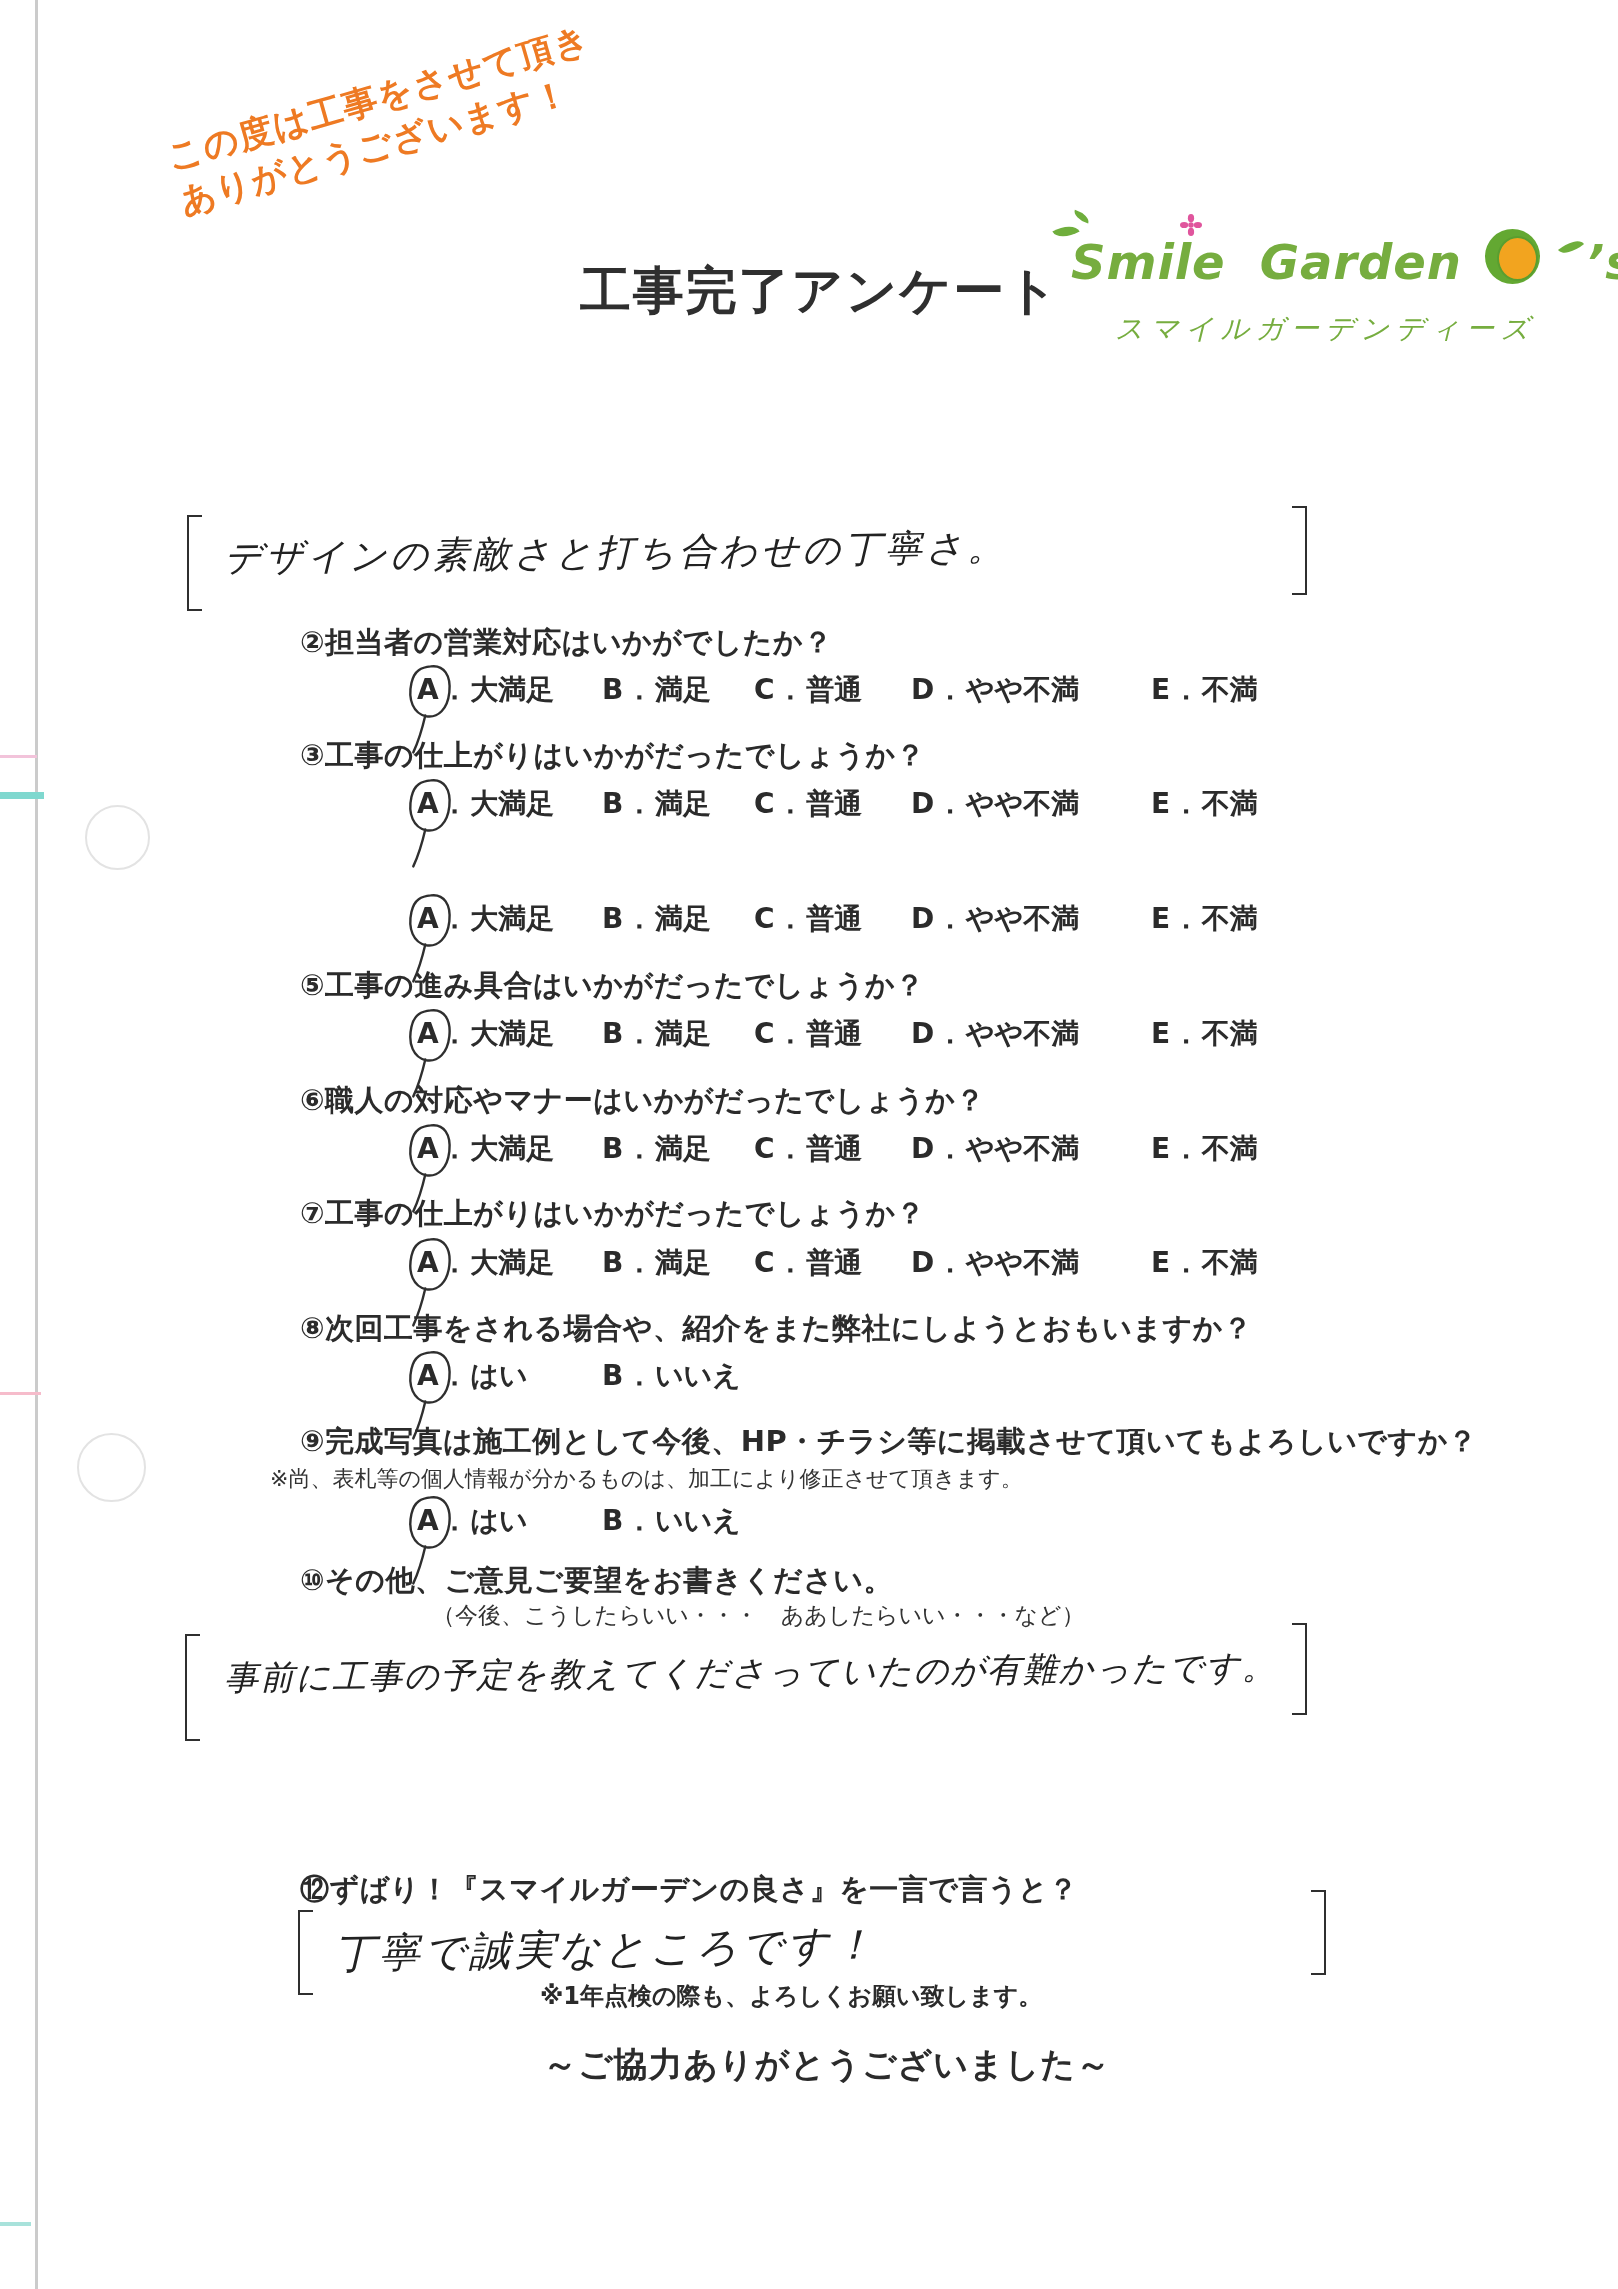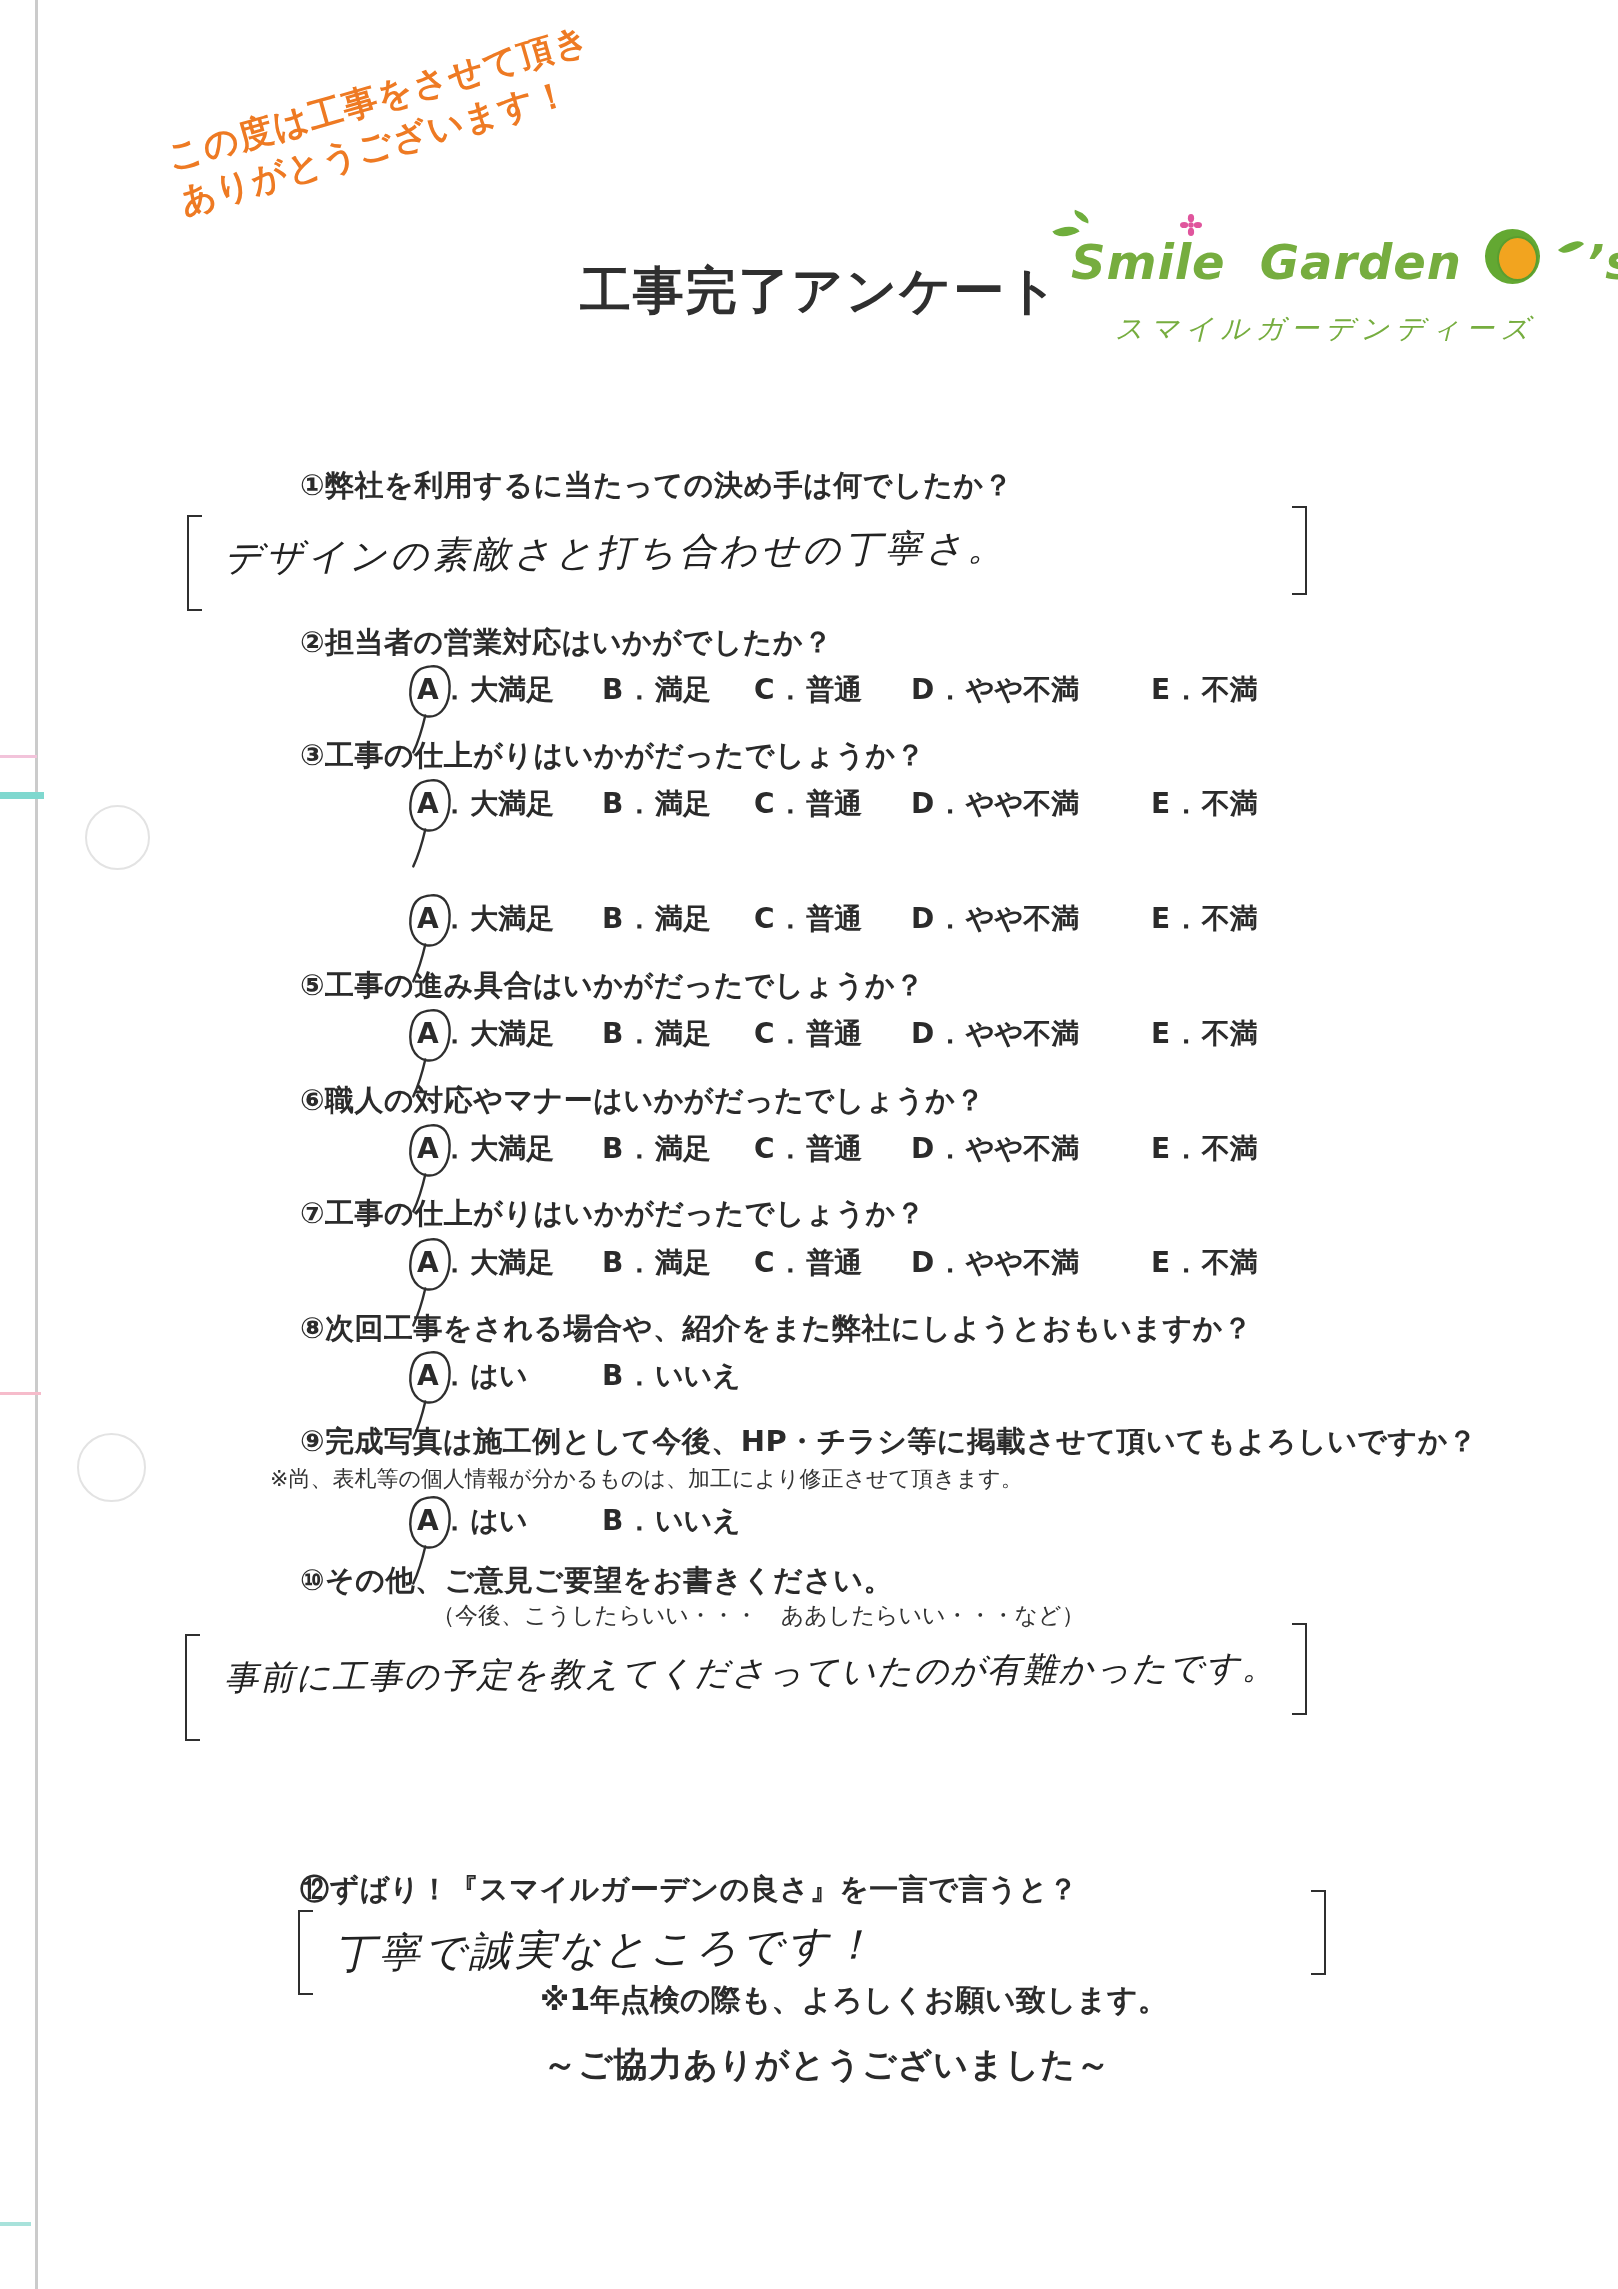--- a/index.html
+++ b/index.html
@@ -61,21 +61,21 @@
   .bracket{position:absolute;width:13px;}
   .bracket.open{border-left:2.8px solid #2f2f2f;border-top:2.8px solid #2f2f2f;border-bottom:2.8px solid #2f2f2f;}
   .bracket.close{border-right:2.8px solid #2f2f2f;border-top:2.8px solid #2f2f2f;border-bottom:2.8px solid #2f2f2f;}
   .br-a1-o{left:187px;top:515px;height:92px;}
   .br-a1-c{left:1292px;top:506px;height:85px;}
   .br-a10-o{left:185px;top:1634px;height:103px;}
   .br-a10-c{left:1292px;top:1623px;height:88px;}
   .br-a12-o{left:298px;top:1910px;height:81px;}
   .br-a12-c{left:1311px;top:1890px;height:81px;}
   
-  .inspection-note{position:absolute;left:540px;top:1980px;font-size:30px;font-weight:600;}
+  .inspection-note{position:absolute;left:540px;top:1980px;font-size:24px;font-weight:600;}
   .footer{position:absolute;left:543px;top:2042px;font-size:34px;font-weight:600;letter-spacing:0.9px;}
 </style>
 </head>
 <body>
 
 <div class="page">
 
   <div class="scan-vline"></div>
   <div class="punch-hole hole1"></div>
   <div class="punch-hole hole2"></div>
@@ -108,23 +108,20 @@
       <span class="seg" style="margin-left:16.6px;">Garden</span>
       <span class="fruit">
         <span class="fruit-inner"></span>
       </span>
       <span class="leaf fruit-leaf" style="position:relative;display:inline-block;right:auto;top:-26px;"></span>
       <span class="seg" style="margin-left:-14.8px;">’s</span>
       <div class="logo-kana">スマイルガーデンディーズ</div>
     </div>
   </div>
 
-  <div class="q" style="top:466px;">
-    <span>①</span><span>弊社を利用するに当たっての決め手は何でしたか？</span>
-  </div>
   <div class="bracket open br-a1-o"></div>
   <div class="hand hand-a1">デザインの素敵さと打ち合わせの丁寧さ。</div>
   <div class="bracket close br-a1-c"></div>
 
   <div class="q" style="top:623px;">
     <span>②</span><span>担当者の営業対応はいかがでしたか？</span>
   </div>
   <div class="options options-5" style="top:671px;">
       <div class="option selected">
       <svg class="hand-circle" viewBox="0 0 56 106" fill="none" stroke="#2f2f2f" stroke-width="2.6" stroke-linecap="round">

